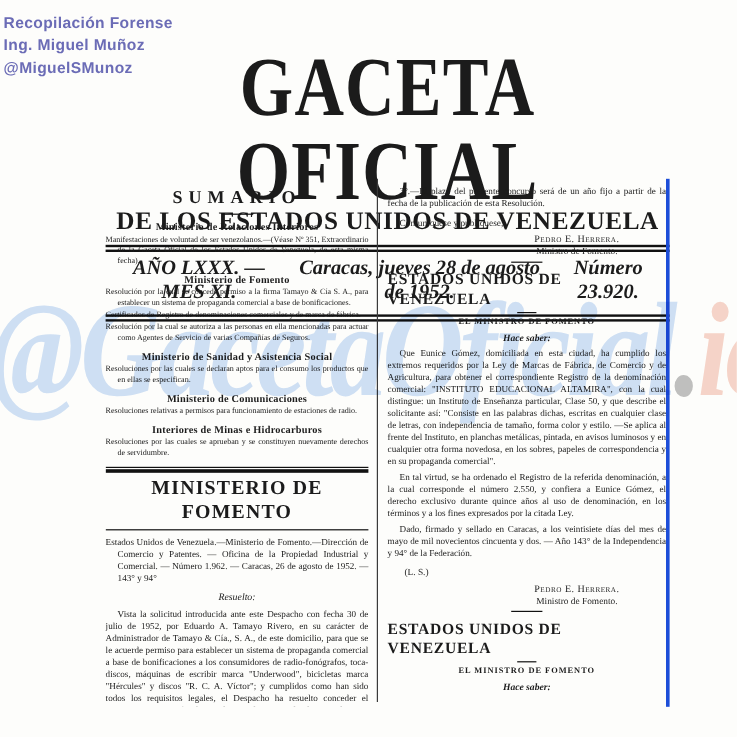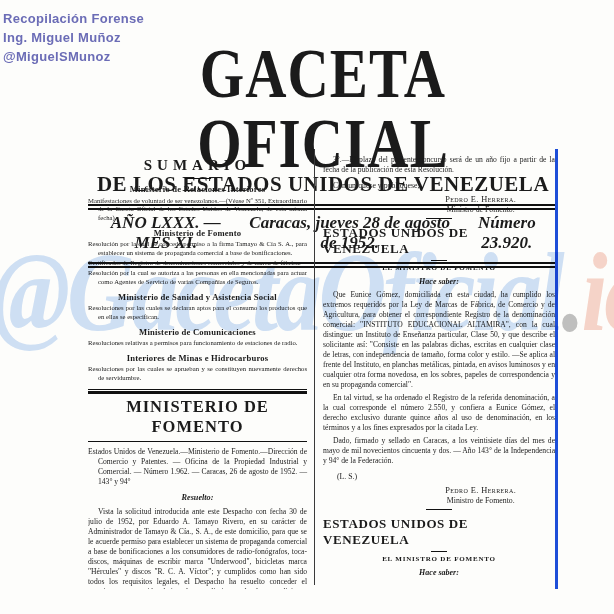--- a/index.html
+++ b/index.html
@@ -40,21 +40,21 @@
   .dashline{width:26px;border-top:1px solid #111;margin:4px auto 2px auto;}
   .dashline.sm{width:16px;margin:3px auto 2px auto;}
   .ministry{font-size:8.6px;font-weight:bold;text-align:center;margin:5px 0 2.5px 0;letter-spacing:.2px;}
   .entry{font-size:6.7px;line-height:1.3;text-align:justify;padding-left:10px;text-indent:-10px;margin:1.5px 0;}
   .rule-thick{border-top:1px solid #111;border-bottom:3px solid #111;height:1px;margin:6px 0 3px 0;}
   .fomento-heading{font-size:16.5px;font-weight:bold;text-align:center;letter-spacing:1px;margin:3px 0 2px 0;}
   .rule-thin{border-top:1px solid #111;margin:4px 0 5px 0;}
   .para{font-size:7.6px;line-height:1.32;text-align:justify;margin:3px 0;}
   .para.hang{padding-left:10px;text-indent:-10px;}
   .para.ind{text-indent:10px;}
-  .resuelto{font-size:8.2px;font-weight:bold;font-style:italic;text-align:center;margin:6px 0 5px 0;}
+  .resuelto{font-size:8.2px;font-weight:normal;font-style:italic;text-align:center;margin:6px 0 5px 0;}
   .hace{font-size:8px;font-weight:bold;font-style:italic;text-align:center;margin:5px 0 4px 0;font-family:Liberation Serif, serif;}
   .notice-head{font-size:13px;font-weight:bold;text-align:left;letter-spacing:.6px;margin-top:6px;}
   .notice-sub{font-size:7px;font-weight:bold;text-align:center;letter-spacing:.8px;margin-top:3px;}
   .comunique{font-size:7.8px;margin:6px 0 4px 0;text-indent:10px;}
   .sigblock{text-align:center;margin:5px 0 4px 0;padding-left:36%;}
   .sig-name{font-variant:small-caps;font-size:8.4px;letter-spacing:.4px;}
   .sig-title{font-size:7.8px;margin-top:1px;}
   .ls{font-size:7.8px;margin:6px 0 2px 14px;}
 </style>
 </head>

